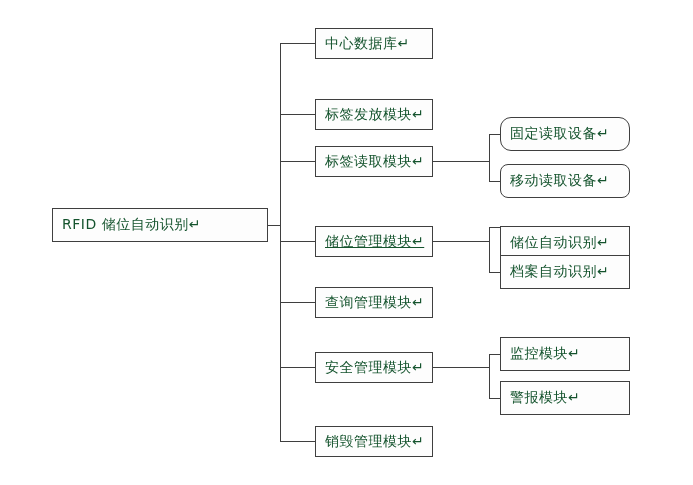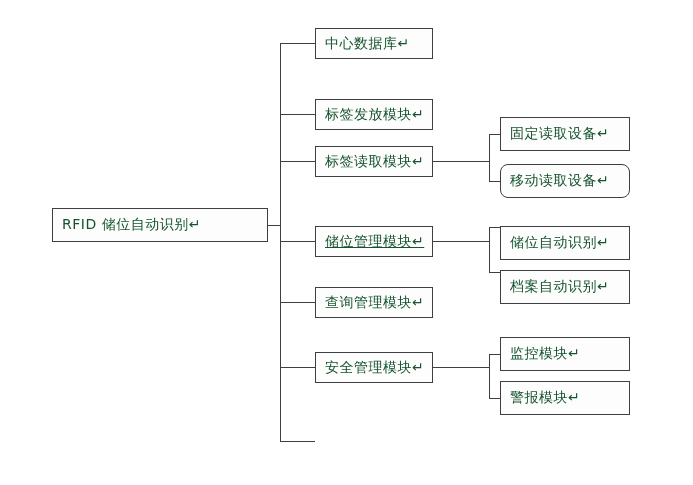--- a/index.html
+++ b/index.html
@@ -37,24 +37,24 @@
   .b-l2-0 { top: 28px; }
   .b-l2-1 { top: 99px; text-align: right; }
   .b-l2-2 { top: 146px; }
   .b-l2-3 { top: 226px; text-decoration: underline; }
   .b-l2-4 { top: 287px; }
   .b-l2-5 { top: 352px; }
   .b-l2-6 { top: 426px; }
 
   
   .b-l3 { left: 500px; width: 130px; height: 34px; }
-  .b-l3-a0 { top: 117px; }
+  .b-l3-a0 { top: 117px; border-radius: 11px; }
   .b-l3-a1 { top: 164px; border-radius: 8px; }
   .b-l3-b0 { top: 210px; margin-top: 16px; }
-  .b-l3-b1 { top: 270px; }
+  .b-l3-b1 { top: 255px; }
   .b-l3-c0 { top: 337px; }
   .b-l3-c1 { top: 381px; }
 
   
   .ln-root-h  { left: 268px; top: 225px; width: 12px; }
   .ln-trunk2  { left: 280px; top: 43px;  height: 399px; }
   .ln-l2-0 { left: 280px; top: 43px;  width: 35px; }
   .ln-l2-1 { left: 280px; top: 114px; width: 35px; }
   .ln-l2-2 { left: 280px; top: 161px; width: 35px; }
   .ln-l2-3 { left: 280px; top: 241px; width: 35px; }
@@ -122,20 +122,23 @@
   </div>
   <div class="box b-l2 b-l2-3">
     <span>储位管理模块↵</span>
   </div>
   <div class="box b-l2 b-l2-4">
     <span>查询管理模块↵</span>
   </div>
   <div class="box b-l2 b-l2-5">
     <span>安全管理模块↵</span>
   </div>
+  <div class="box b-l2 b-l2-6">
+    <span>销毁管理模块↵</span>
+  </div>
 
   <div class="box b-l3 b-l3-a0">
     <span>固定读取设备↵</span>
   </div>
   <div class="box b-l3 b-l3-a1">
     <span>移动读取设备↵</span>
   </div>
   <div class="box b-l3 b-l3-b0">
     <span>储位自动识别↵</span>
   </div>

